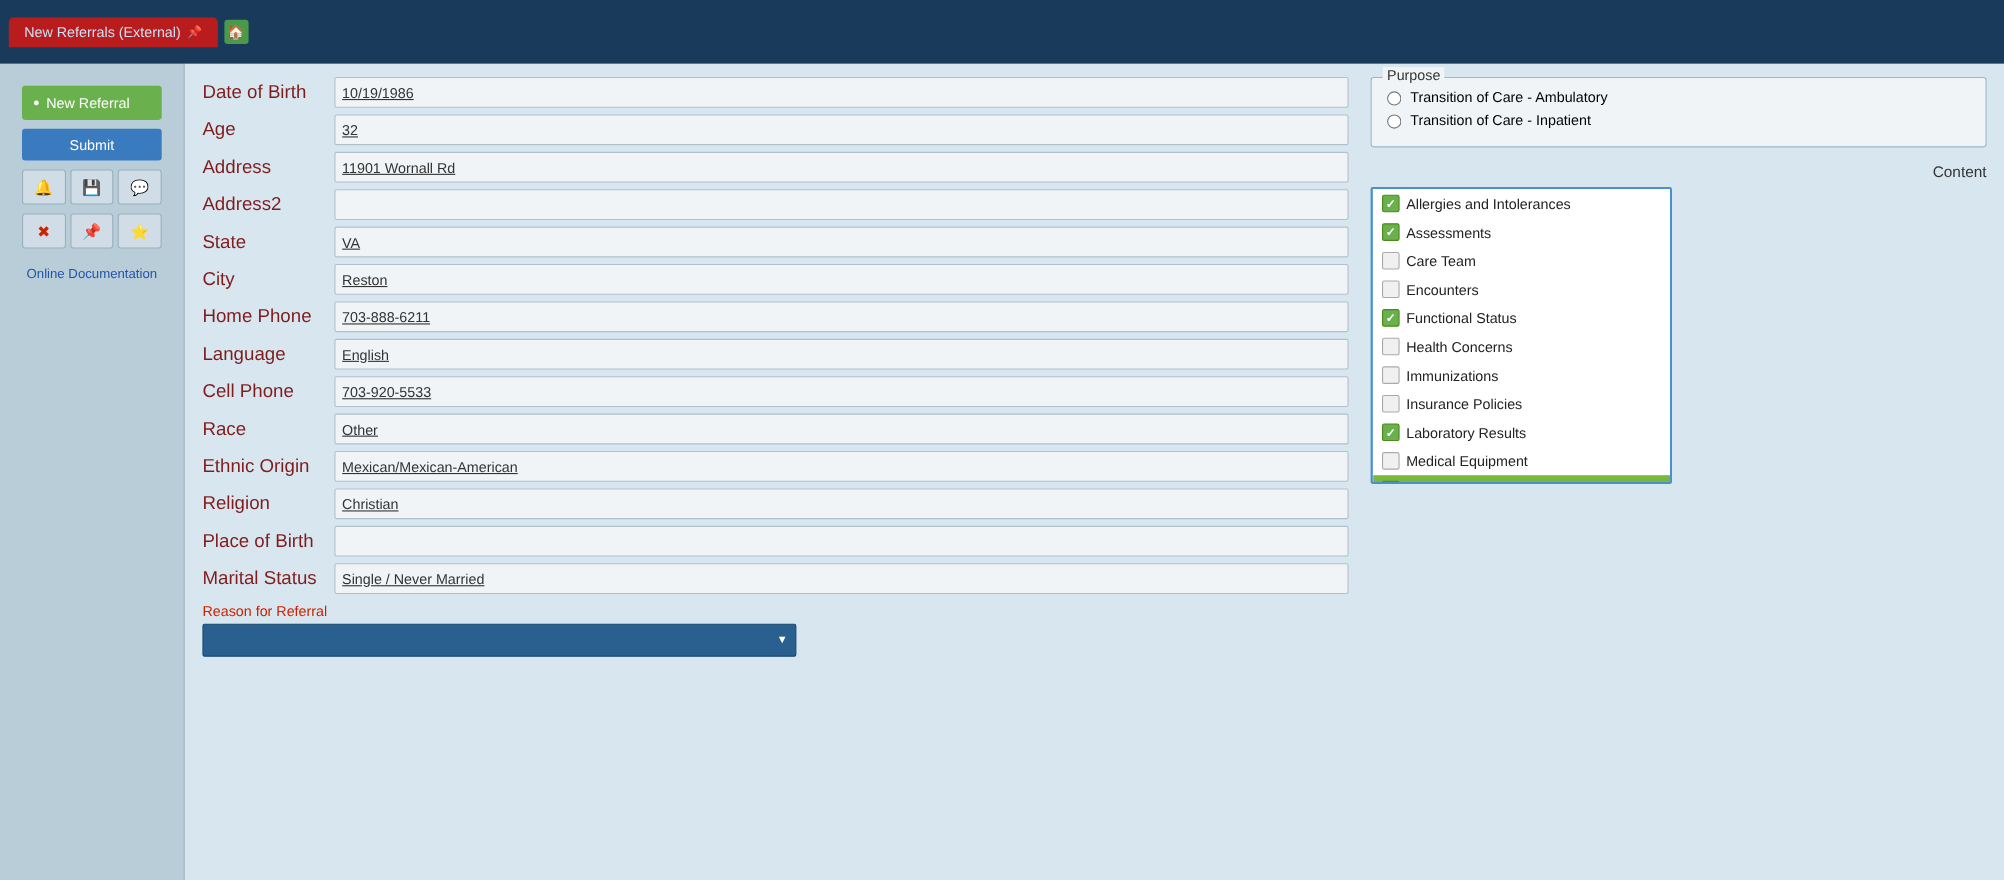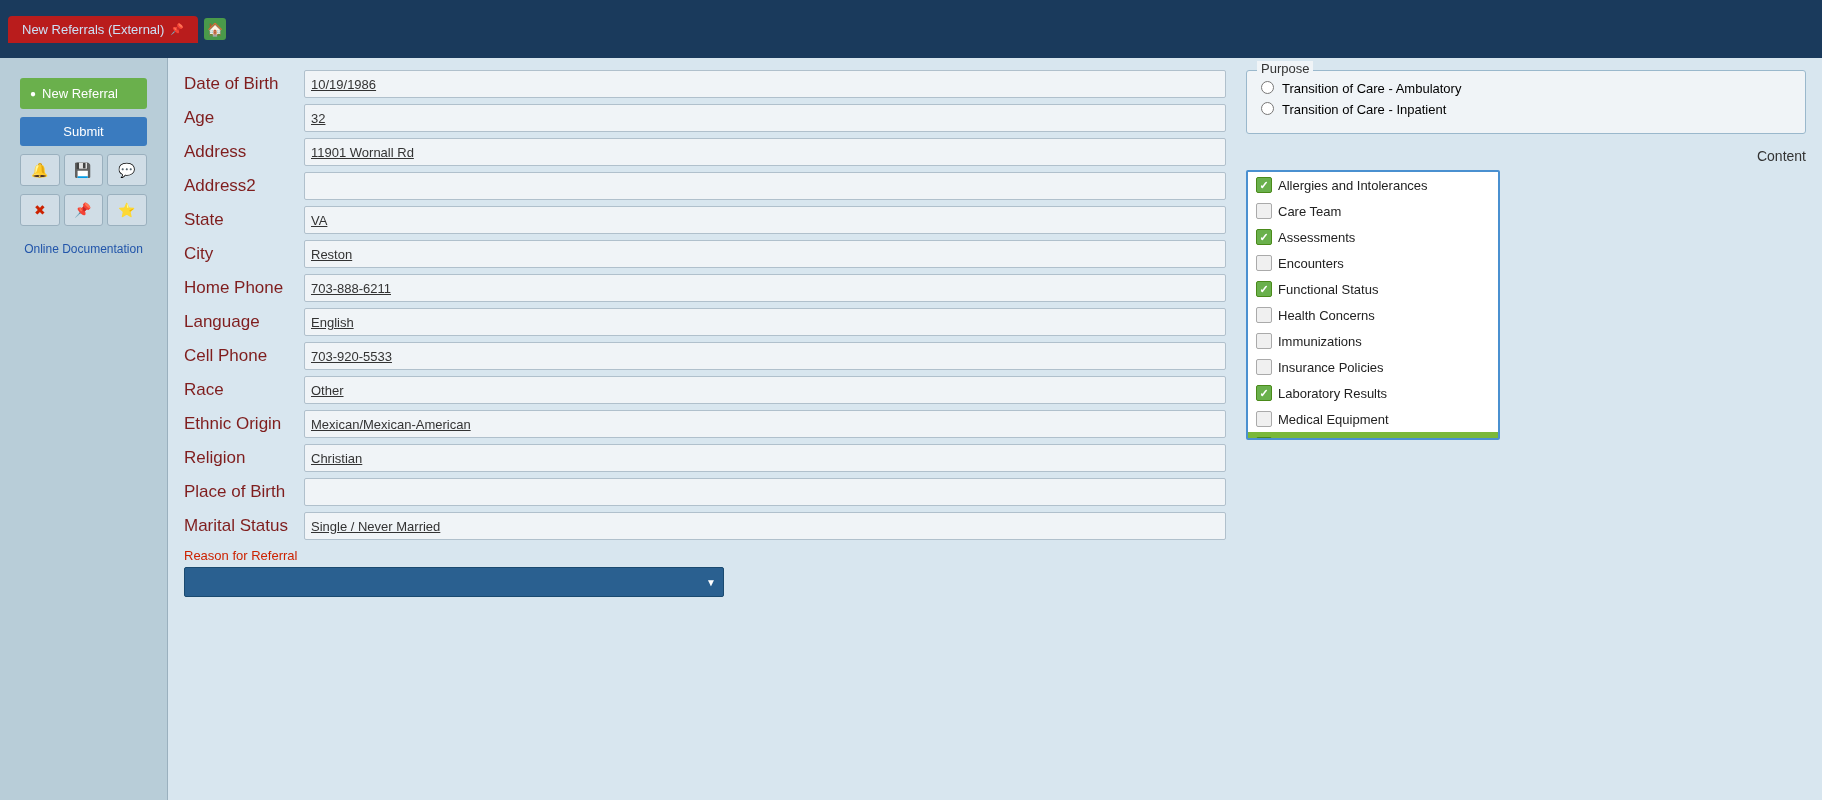--- a/index.html
+++ b/index.html
@@ -222,39 +222,39 @@
       top: -10px;
       left: 10px;
       background: #f0f4f7;
       padding: 0 4px;
       font-size: 13px;
       color: #333;
     }
 
     .radio-row {
       display: flex;
-      align-items: flex-start;
+      align-items: flex-end;
       gap: 8px;
       margin-bottom: 6px;
     }
 
     .radio-row input[type="radio"] {
       margin: 0;
     }
 
     
     .content-label {
       font-size: 14px;
       color: #333;
       margin-bottom: 6px;
       text-align: right;
     }
 
     .content-list-container {
-      width: 254px;
+      width: 274px;
       height: 270px;
       border: 2px solid #4a90d0;
       background: white;
       overflow-y: scroll;
       border-radius: 2px;
     }
 
     .content-list-item {
       display: flex;
       align-items: center;
@@ -445,26 +445,26 @@
 
       <div>
         <div class="content-label">Content</div>
         <div class="content-list-container">
           <div id="content-items">
               <div class="content-list-item">
                 <div class="check-box checked"></div>
                 <span>Allergies and Intolerances</span>
               </div>
               <div class="content-list-item">
+                <div class="check-box checked"></div>
+                <span>Assessments</span>
+              </div>
+              <div class="content-list-item">
                 <div class="check-box"></div>
                 <span>Care Team</span>
-              </div>
-              <div class="content-list-item">
-                <div class="check-box checked"></div>
-                <span>Assessments</span>
               </div>
               <div class="content-list-item">
                 <div class="check-box"></div>
                 <span>Encounters</span>
               </div>
               <div class="content-list-item">
                 <div class="check-box checked"></div>
                 <span>Functional Status</span>
               </div>
               <div class="content-list-item">

